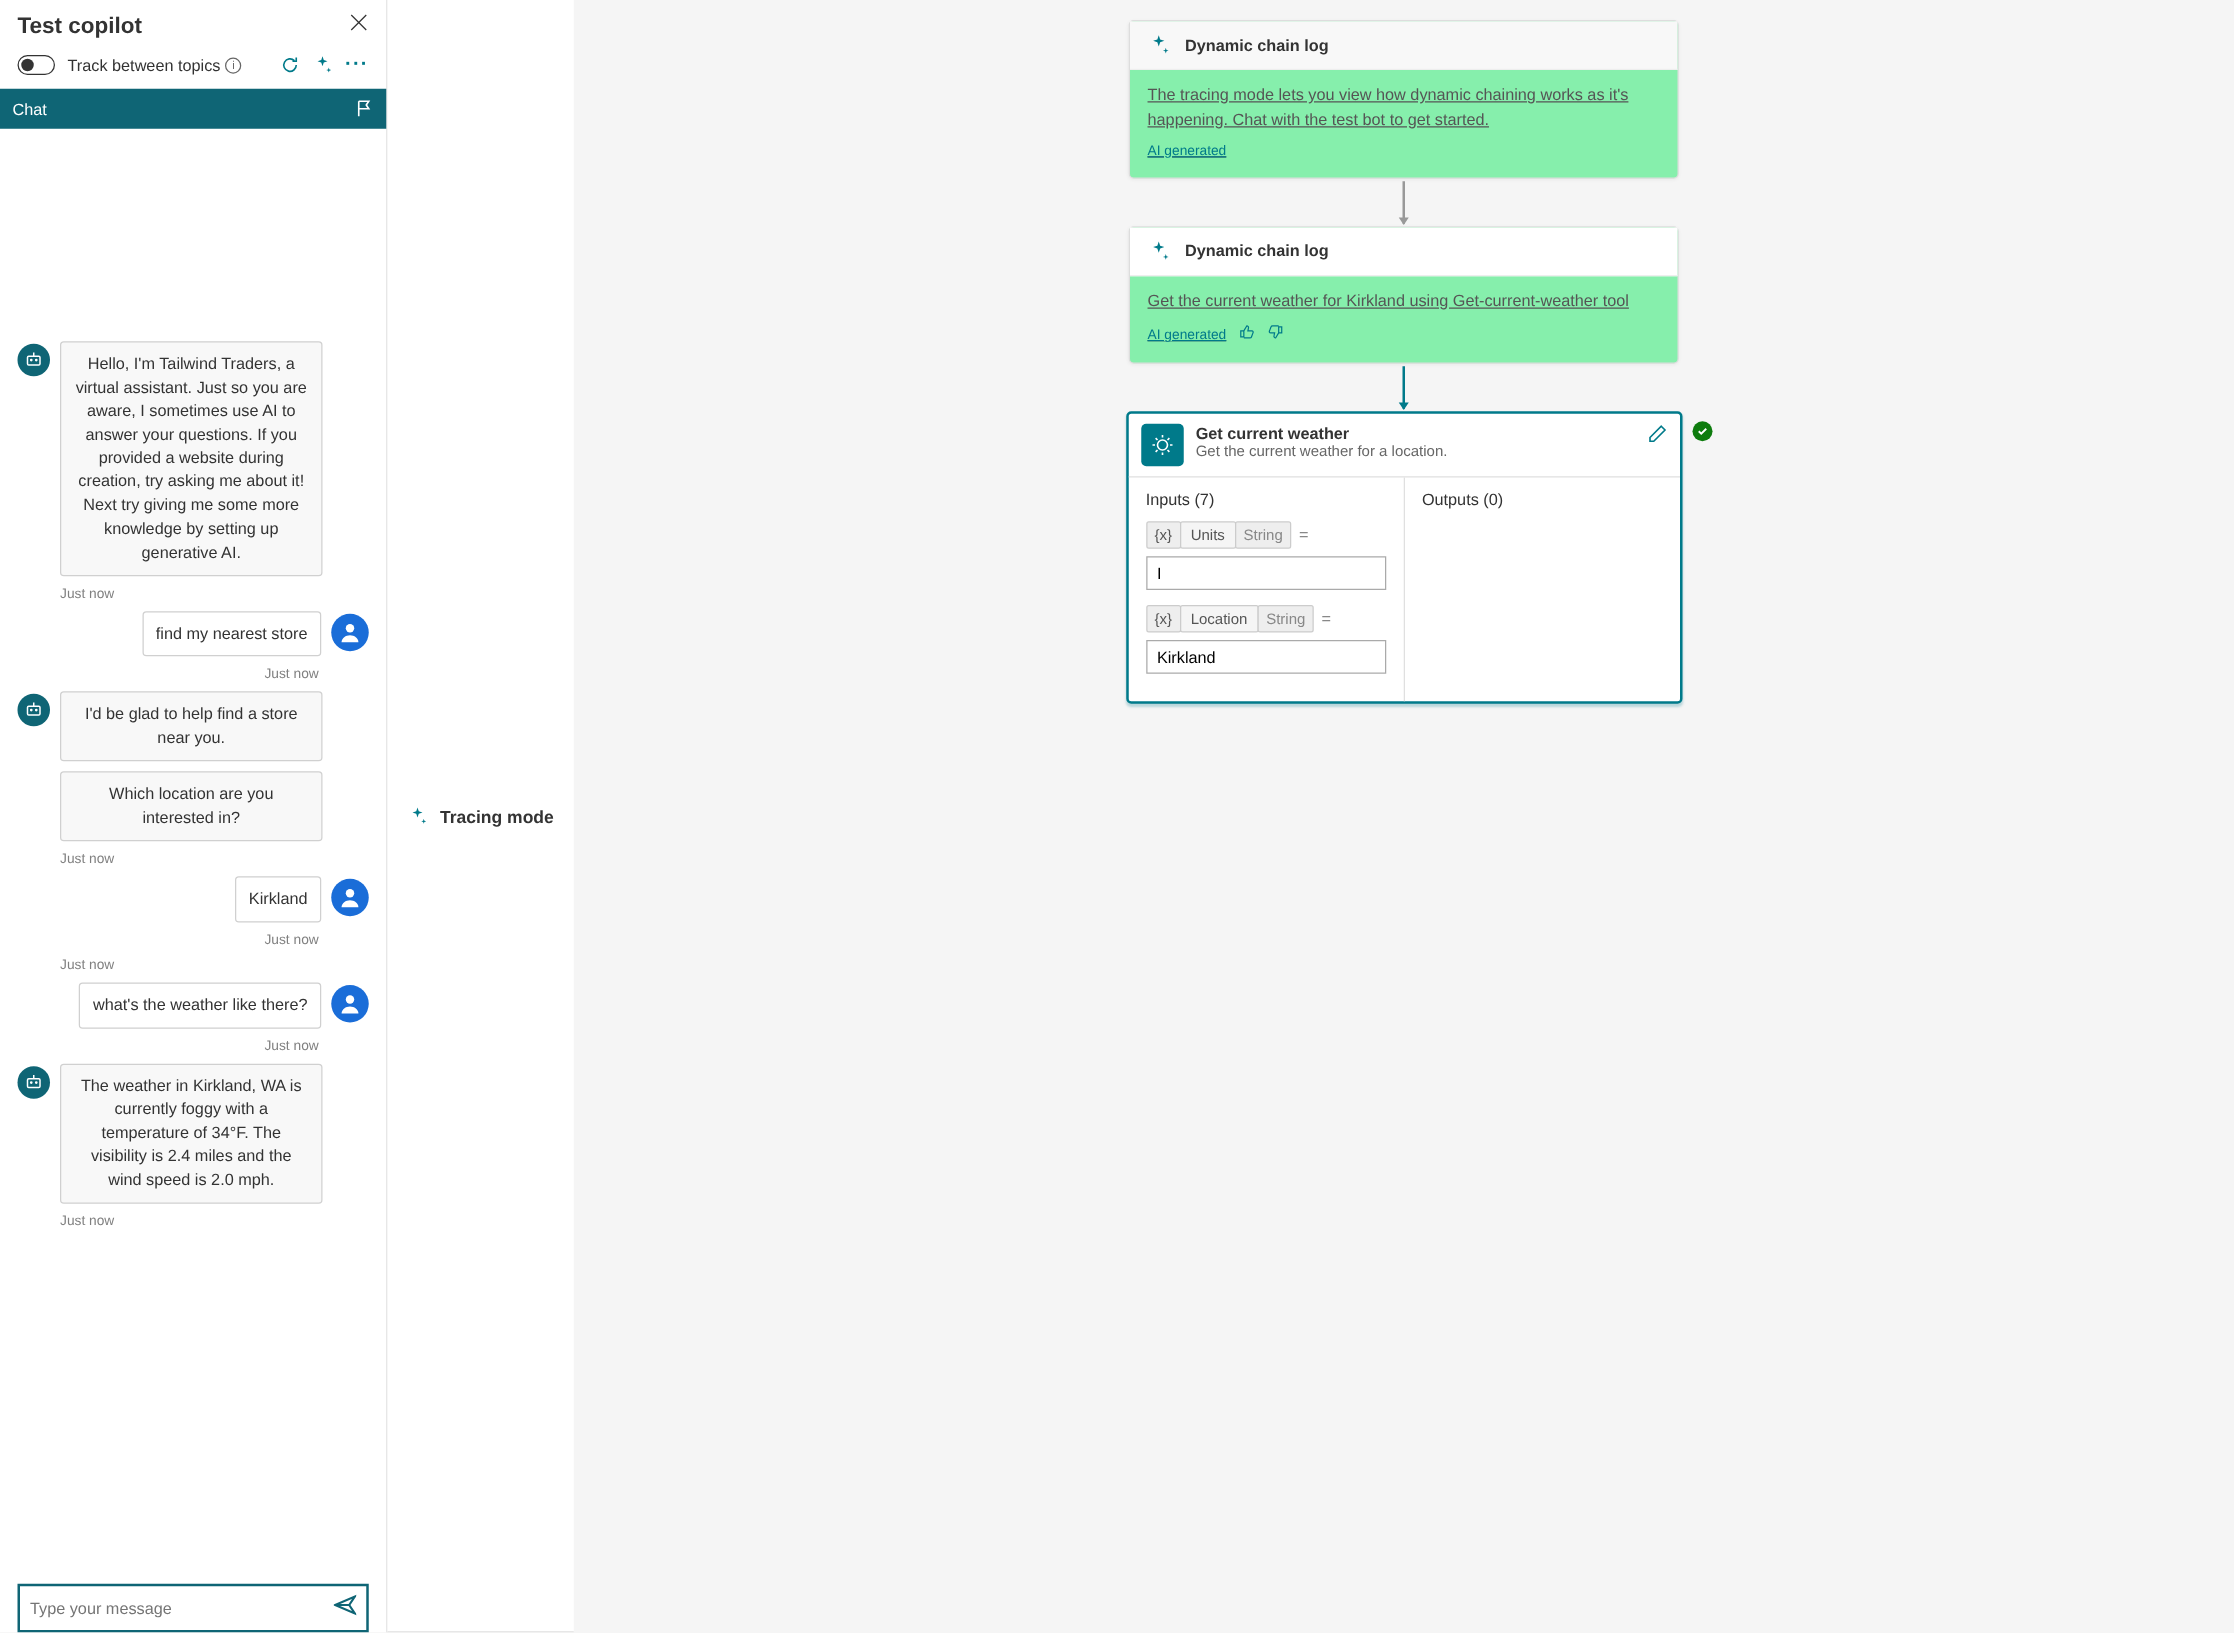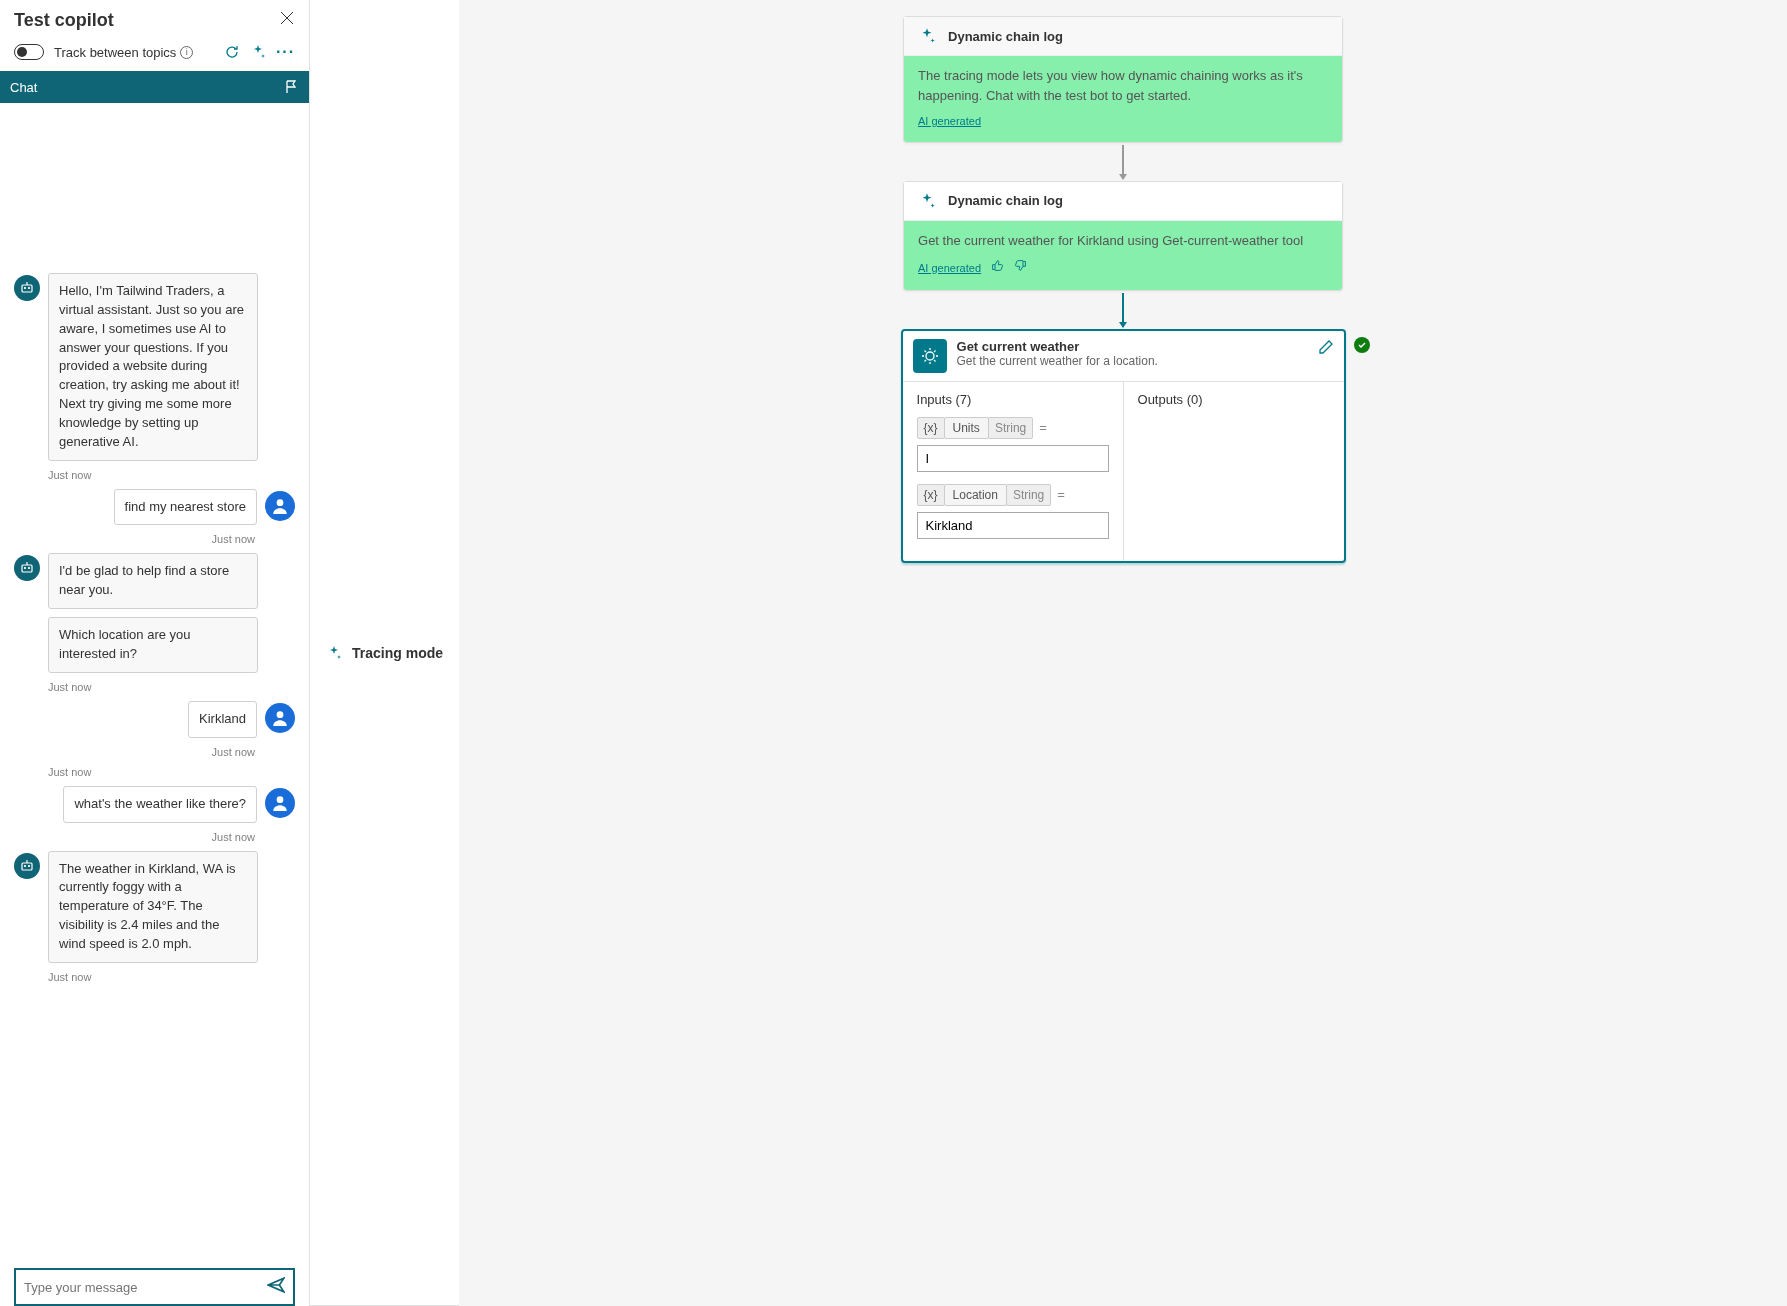--- a/index.html
+++ b/index.html
@@ -26,21 +26,21 @@
 
 
 .messages { flex: 1; overflow-y: auto; padding: 170px 14px 10px; display: flex; flex-direction: column; gap: 8px; }
 .msg-row { display: flex; gap: 8px; align-items: flex-start; }
 .msg-row.user { justify-content: flex-end; }
 .avatar { width: 26px; height: 26px; border-radius: 50%; display: flex; align-items: center; justify-content: center; flex-shrink: 0; margin-top: 2px; }
 .avatar.bot { background: #0F6575; color: #fff; }
 .avatar.bot svg { width: 16px; height: 16px; }
 .avatar.user { background: #1a6dd8; color: #fff; width: 30px; height: 30px; }
 .avatar.user svg { width: 18px; height: 18px; }
-.bubble { border: 1px solid #d0d0d0; border-radius: 3px; padding: 8px 10px; font-size: 13px; line-height: 1.45; color: #333; max-width: 210px; background: #fff; }
+.bubble { border: 1px solid #d0d0d0; border-radius: 3px; padding: 8px 10px; font-size: 13px; line-height: 1.45; color: #333; max-width: 210px; background: #fff; text-align: center; }
 .bubble.bot { background: #f8f8f8; }
 .timestamp { font-size: 11px; color: #808080; margin-left: 34px; }
 .timestamp.right { text-align: right; margin-left: 0; margin-right: 40px; }
 .bot-stack { display: flex; flex-direction: column; gap: 8px; flex: 1; }
 
 
 .input-area { border: 2px solid #0F6575; margin: 5px 14px 0; display: flex; padding: 6px 8px; }
 .input-area input { flex: 1; border: none; outline: none; font-size: 13px; color: #666; }
 .send-btn svg { width: 18px; height: 18px; color: #0F6575; }
 
@@ -50,21 +50,21 @@
 .sparkle-icon { width: 16px; height: 16px; color: #007a8a; }
 .canvas-title { font-size: 14px; font-weight: 600; color: #333; }
 .canvas-body { flex: 1; overflow: auto; padding: 16px; display: flex; flex-direction: column; align-items: center; }
 
 
 .card { width: 440px; background: #86efac; border: 1px solid #ddd; border-radius: 4px; box-shadow: 0 1px 3px rgba(0,0,0,0.05); }
 .card-head { display: flex; align-items: center; gap: 12px; padding: 10px 14px; background: #f8f8f8; border-bottom: 1px solid #eee; }
 .card-head.white { background: #fff; }
 .card-icon { width: 18px; height: 18px; color: #007a8a; }
 .card-title { font-size: 13px; font-weight: 600; color: #333; }
-.card-body { padding: 10px 14px 12px; color: #555; font-size: 13px; line-height: 1.5; }
+.card-body { padding: 10px 14px 12px; color: #555; font-size: 13px; line-height: 1.5; text-decoration: underline; }
 .ai-gen-row { display: flex; align-items: center; gap: 10px; margin-top: 8px; }
 .ai-gen { color: #007a8a; font-size: 11px; text-decoration: underline; }
 .thumb svg { width: 13px; height: 13px; color: #007a8a; }
 
 
 .connector { width: 2px; height: 34px; background: #999; margin: 2px 0; position: relative; }
 .connector::after { content: ''; position: absolute; bottom: -1px; left: -3px; border-left: 4px solid transparent; border-right: 4px solid transparent; border-top: 6px solid #999; }
 .connector.teal { background: #007a8a; }
 .connector.teal::after { border-top-color: #007a8a; }
 

